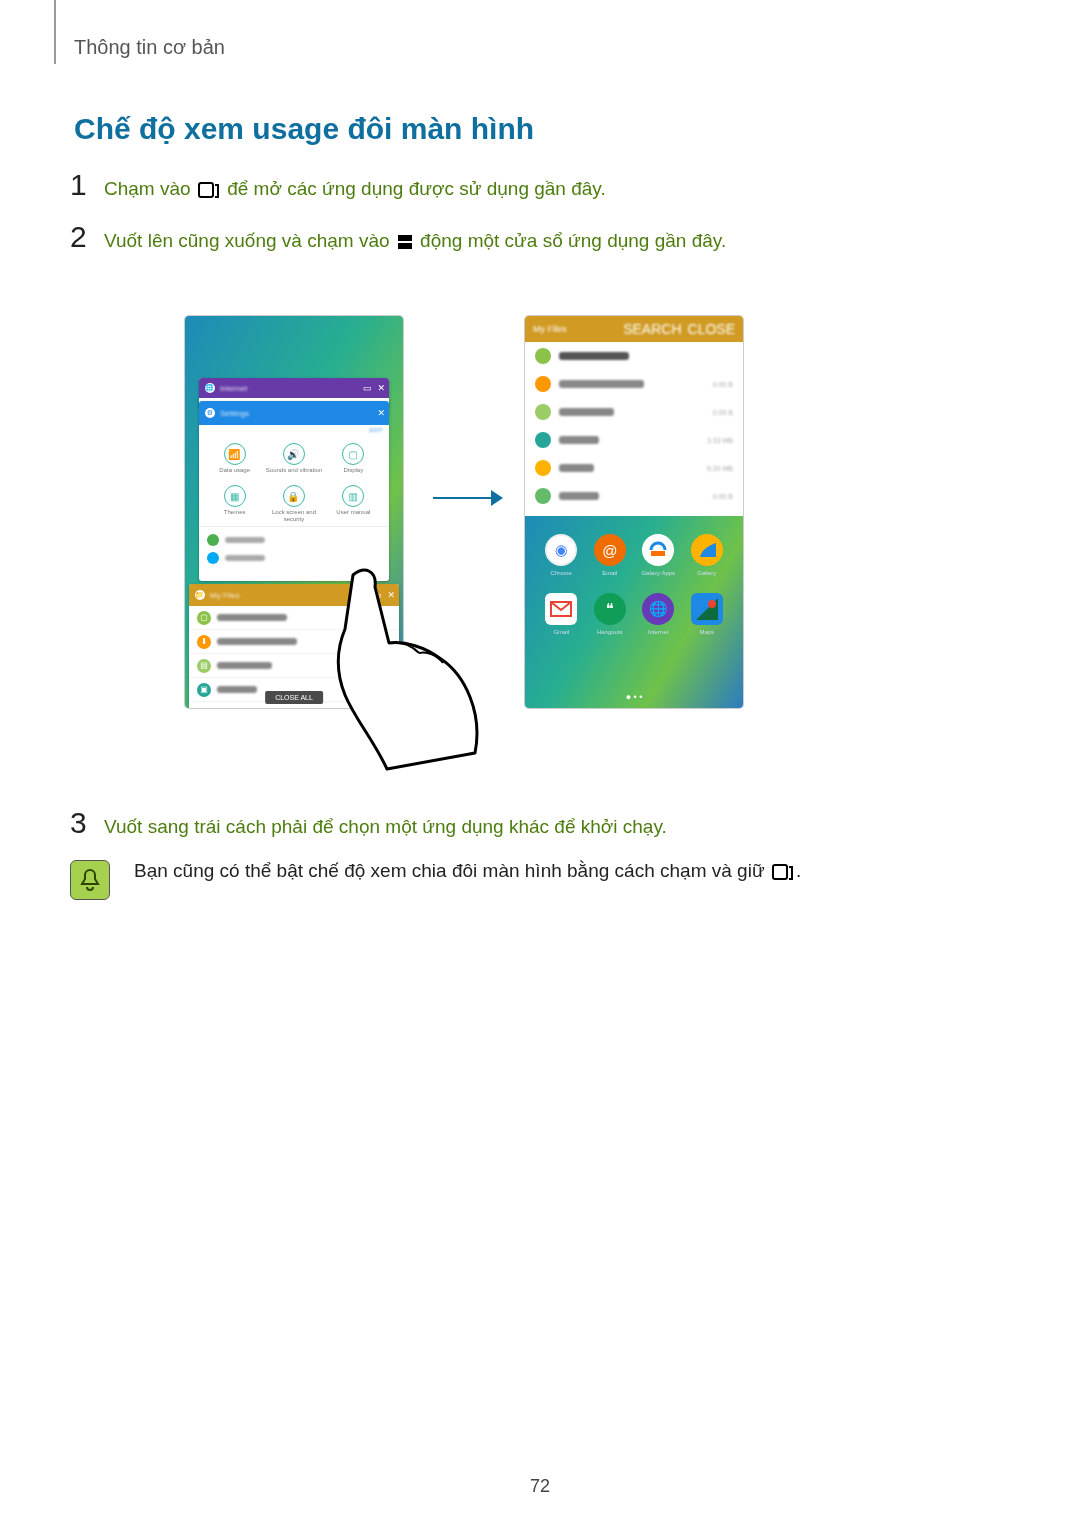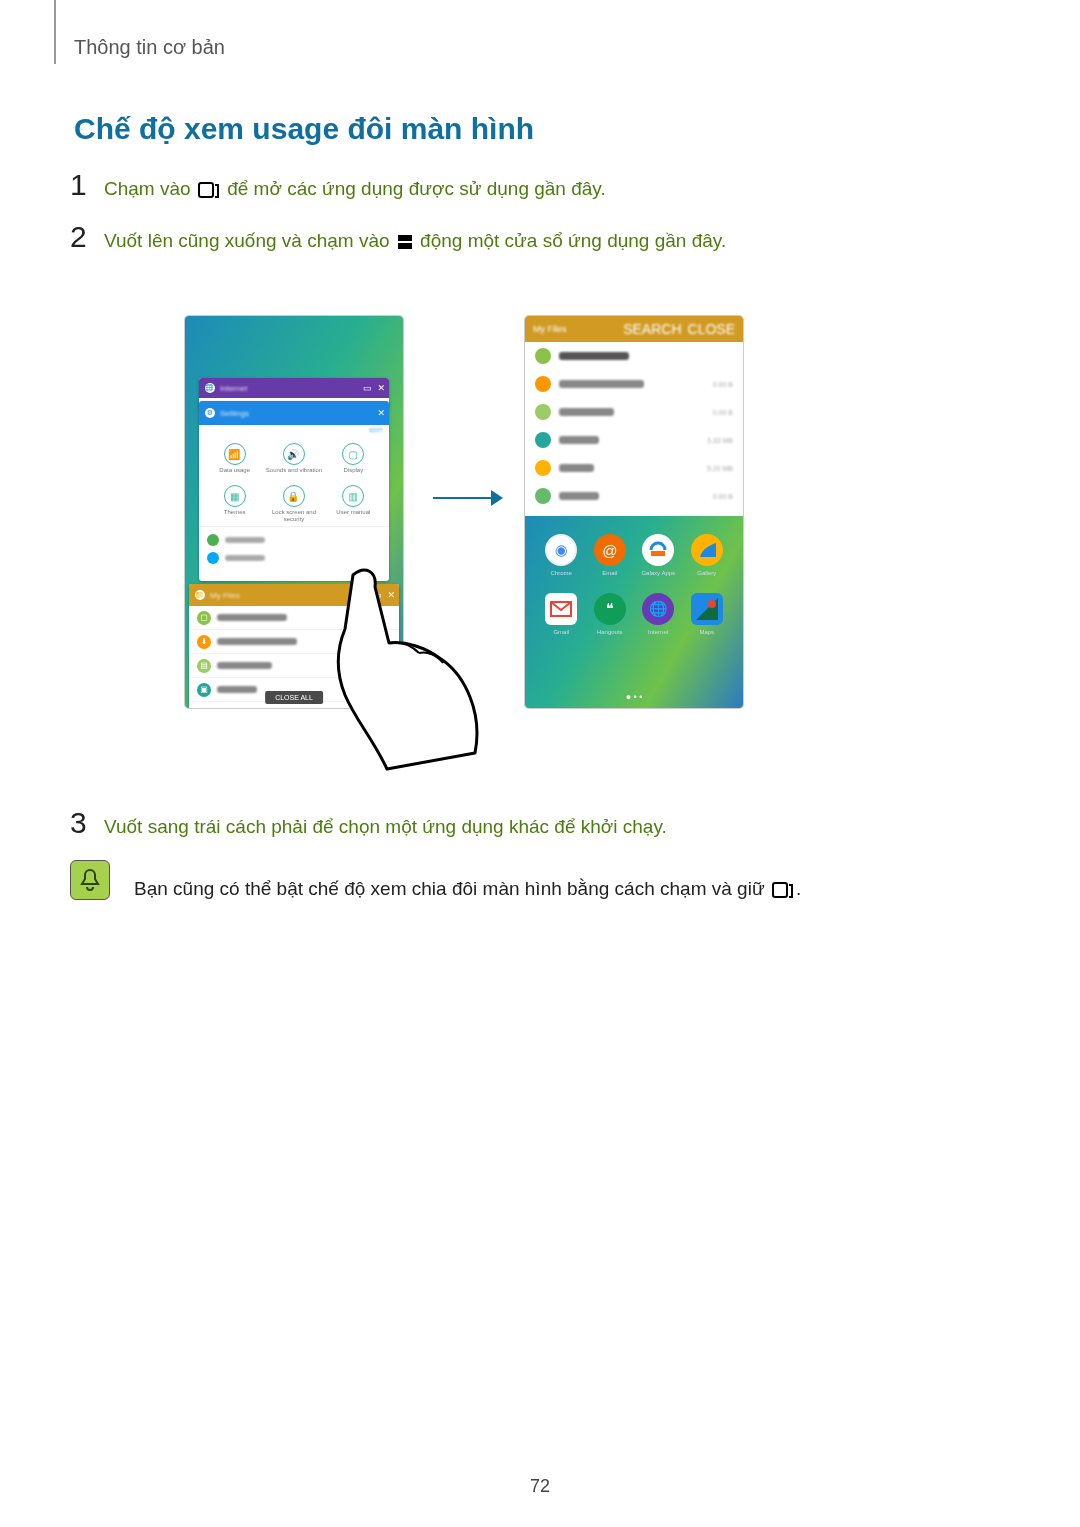--- a/index.html
+++ b/index.html
@@ -203,21 +203,21 @@
     left: 130px; top: 255px;
     width: 190px; height: 210px;
     pointer-events:none;
   }
 
   
   .tip {
     position: absolute;
     left: 70px; top: 860px;
     display:flex;
-    align-items:flex-end;
+    align-items:flex-start;
     gap: 24px;
   }
   .tip-icon {
     width:40px;height:40px;
     background:#a6d14f;
     border:1.5px solid #555;
     border-radius:6px;
     display:flex; align-items:center; justify-content:center;
   }
   .tip-text { font-size:19px; color:#222; }

